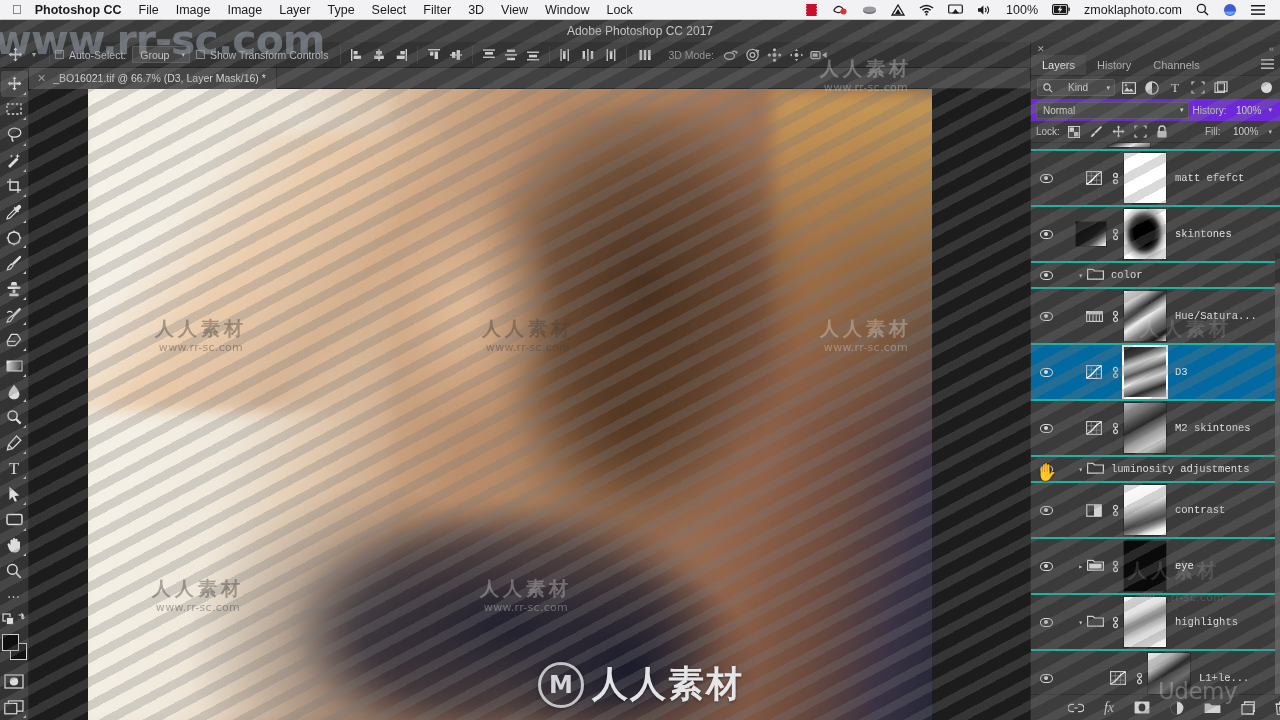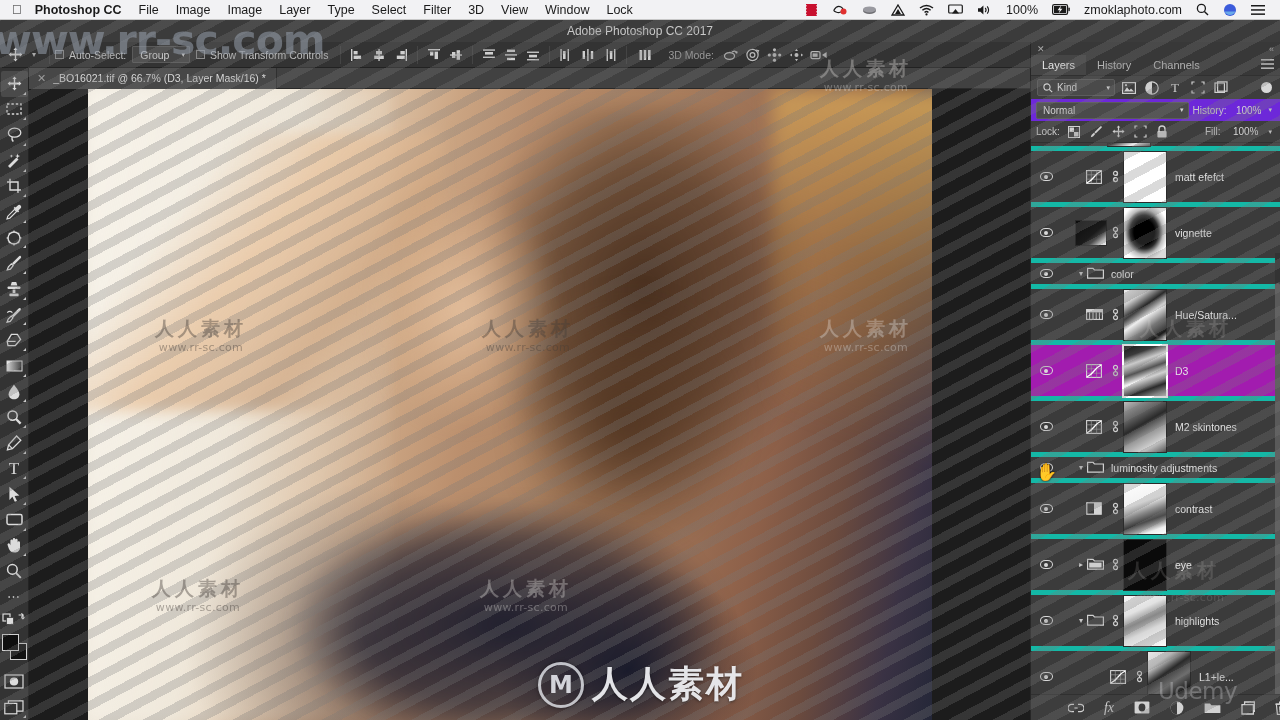--- a/index.html
+++ b/index.html
@@ -241,24 +241,24 @@
     border-bottom: 1px solid #303030;
   }
   .lock-ico { width: 15px; height: 15px; display: flex; align-items: center; justify-content: center; color: #d0d0d0; }
 
   .layer-list {
     flex: 1; overflow: hidden; position: relative; background: #3b3b3b;
   }
   .layer-scroll { position: absolute; left:0; top:-14px; right: 0; }
   .layer-row {
     height: 56px; display: flex; align-items: center;
-    border-bottom: 5px solid #14b8a6; position: relative; color: #ddd; font-size: 10.5px;
+    border-bottom: 2px solid #14b8a6; position: relative; color: #ddd; font-size: 10.5px; font-family: Liberation Mono, monospace;
   }
   .layer-row.group { height: 26px; }
-  .layer-row.selected { background: #a21caf; }
+  .layer-row.selected { background: #0369a1; }
   .eye-cell { width: 30px; display: flex; align-items: center; justify-content: center; }
   .eye {
     width: 13px; height: 9px; border: 1.3px solid #d8d8d8; border-radius: 50% 50% 50% 50% / 60% 60% 60% 60%;
     display: flex; align-items: center; justify-content: center;
   }
   .eye i { width: 4px; height: 4px; background: #d8d8d8; border-radius: 50%; display: block; }
   .indent { width: 46px; display: flex; align-items: center; justify-content: flex-end; gap: 4px; padding-right: 3px; }
   .disc { color: #c6c6c6; font-size: 8px; }
   .folder-ico { color: #cfcfcf; }
   .thumb-ico { width: 20px; height: 18px; display: flex; align-items: center; justify-content: center; }
@@ -833,21 +833,21 @@
               <rect x="0" y="0" width="13" height="1.6"></rect>
               <rect x="0" y="4.2" width="13" height="1.6"></rect>
               <rect x="0" y="8.4" width="13" height="1.6"></rect>
             </g>
           </svg>
       </span>
     </div>
 
     <div class="filter-row">
       <div class="kind-select">
-        <span style="display:flex;align-items:center;gap:4px;text-align:center;">
+        <span style="display:flex;align-items:center;gap:15px;text-align:center;">
           <svg width="10" height="10" viewBox="0 0 10 10">
               <circle cx="4" cy="4" r="3.1" fill="none" stroke="#d2d2d2" stroke-width="1.1"></circle>
               <line x1="6.3" y1="6.3" x2="9.2" y2="9.2" stroke="#d2d2d2" stroke-width="1.2"></line>
             </svg>
           <span>Kind</span>
         </span>
         <span style="font-size:7px;">▾</span>
       </div>
       <span class="filter-ico">
         <svg width="14" height="12" viewBox="0 0 14 12">
@@ -984,21 +984,21 @@
             <span style="width:32px;height:26px;border:1px solid #2a2a2a;background:linear-gradient(140deg,#0d0d0d 0%,#1a1a1a 55%,#3a3a3a 70%,#c8c8c8 86%,#efefef 100%);display:block;"></span>
           </span>
           <span class="link-ico">
             <svg width="9" height="13" viewBox="0 0 9 13">
                 <circle cx="4.5" cy="3.4" r="2" fill="none" stroke="#cccccc" stroke-width="1.2"></circle>
                 <circle cx="4.5" cy="9.6" r="2" fill="none" stroke="#cccccc" stroke-width="1.2"></circle>
                 <line x1="4.5" y1="5" x2="4.5" y2="8" stroke="#cccccc" stroke-width="1.2"></line>
               </svg>
           </span>
           <span class="mask-thumb m-vignette"></span>
-          <span class="layer-name">vignette</span>
+          <span class="layer-name">skintones</span>
         </div>
 
         <div class="layer-row group">
           <span class="eye-cell">
             <span class="eye">
                 <i></i>
               </span>
           </span>
           <span class="indent">
             <span class="disc">▾</span>

